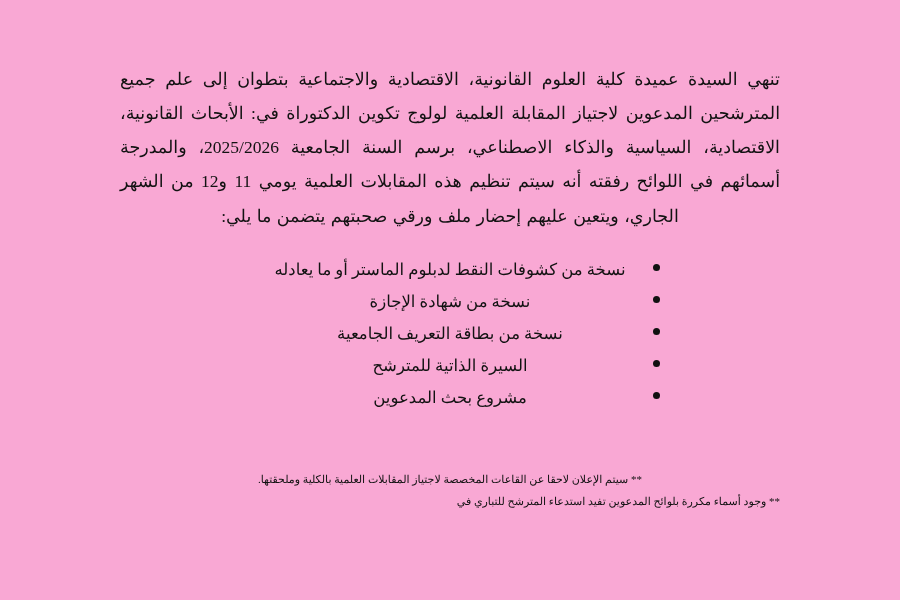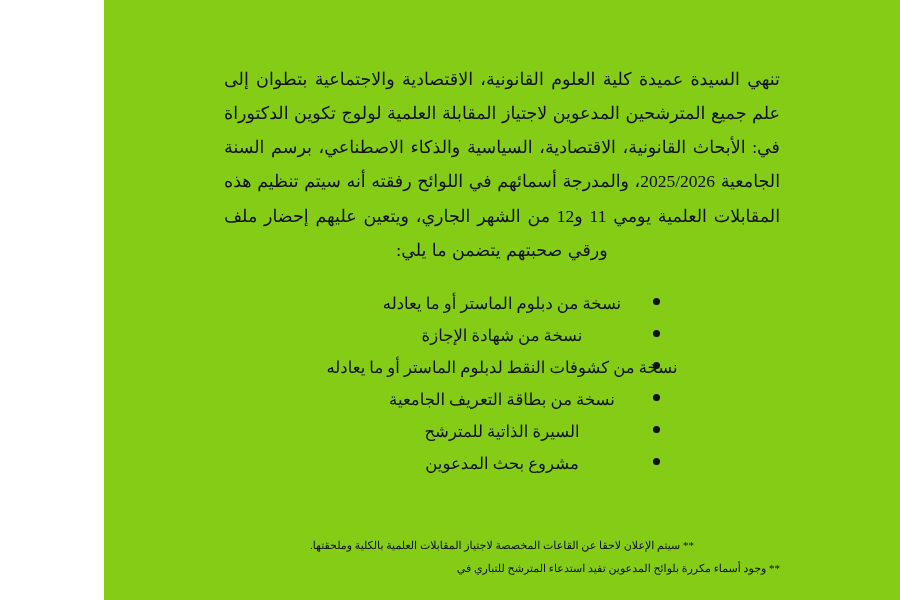--- a/index.html
+++ b/index.html
@@ -8,25 +8,25 @@
     background: #ffffff;
   }
   body {
     width: 900px;
     height: 600px;
     overflow: hidden;
     font-family: "Liberation Serif", "DejaVu Serif", serif;
     color: #1a1a1a;
   }
   .page {
-    width: 796px;
+    width: 900px;
     height: 600px;
     box-sizing: border-box;
     padding: 62px 120px 16px 120px;
-    background: #84cc16;
+    background: #f9a8d4;
     position: relative;
   }
   .intro {
     direction: rtl;
     text-align: justify;
     text-align-last: center;
     font-size: 17.5px;
     line-height: 1.95;
     letter-spacing: 0;
     word-spacing: 1px;
@@ -86,29 +86,25 @@
 </head>
 <body>
 
 <div class="page">
 
   <p class="intro">تنهي السيدة عميدة كلية العلوم القانونية، الاقتصادية والاجتماعية بتطوان إلى علم جميع المترشحين المدعوين لاجتياز المقابلة العلمية لولوج تكوين الدكتوراة في: الأبحاث القانونية، الاقتصادية، السياسية والذكاء الاصطناعي، برسم السنة الجامعية 2025/2026، والمدرجة أسمائهم في اللوائح رفقته أنه سيتم تنظيم هذه المقابلات العلمية يومي 11 و12 من الشهر الجاري، ويتعين عليهم إحضار ملف ورقي صحبتهم يتضمن ما يلي:</p>
 
   <ul class="req-list">
     <li>
       <span class="bullet"></span>
-      <span class="req-text">نسخة من دبلوم الماستر أو ما يعادله</span>
+      <span class="req-text">نسخة من كشوفات النقط لدبلوم الماستر أو ما يعادله</span>
     </li>
     <li>
       <span class="bullet"></span>
       <span class="req-text">نسخة من شهادة الإجازة</span>
-    </li>
-    <li>
-      <span class="bullet"></span>
-      <span class="req-text">نسخة من كشوفات النقط لدبلوم الماستر أو ما يعادله</span>
     </li>
     <li>
       <span class="bullet"></span>
       <span class="req-text">نسخة من بطاقة التعريف الجامعية</span>
     </li>
     <li>
       <span class="bullet"></span>
       <span class="req-text">السيرة الذاتية للمترشح</span>
     </li>
     <li>

